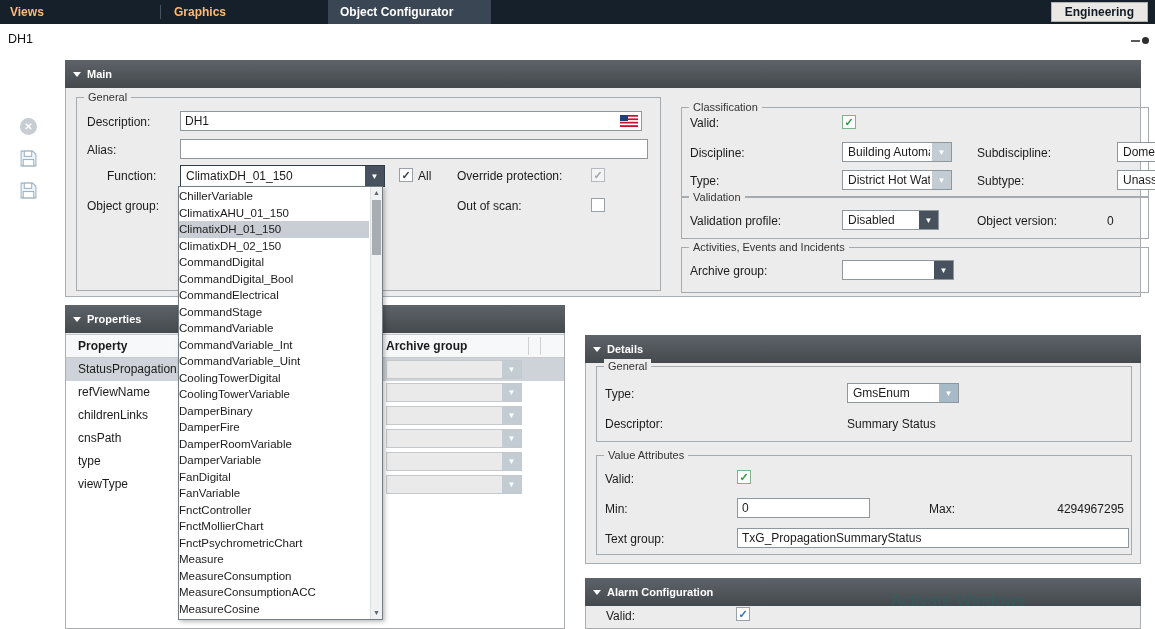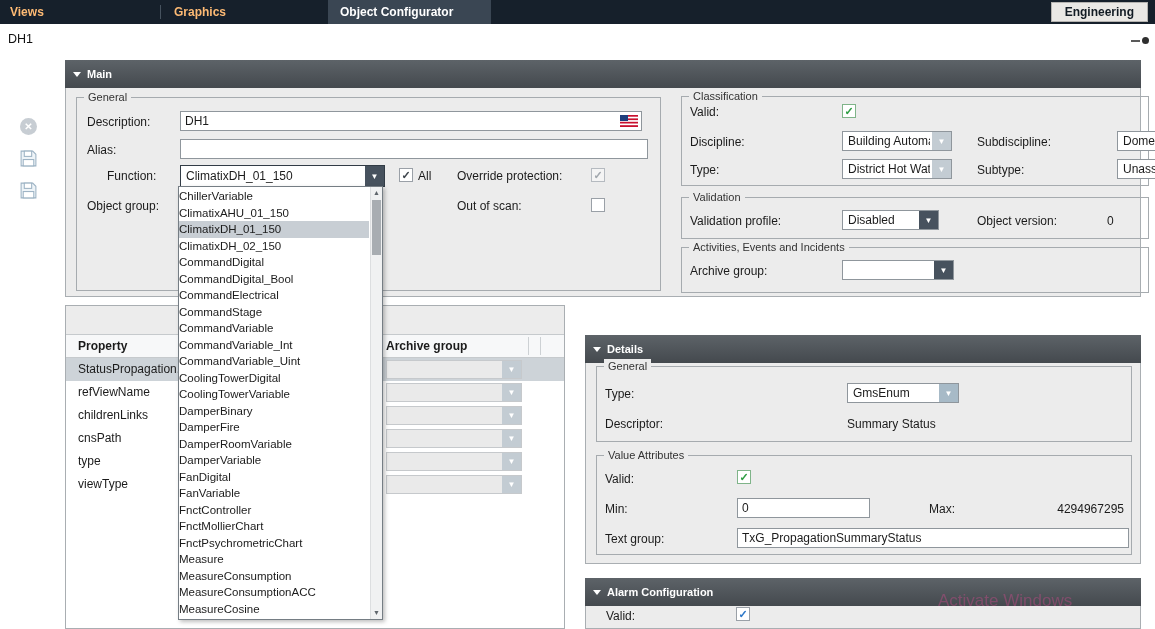--- a/index.html
+++ b/index.html
@@ -68,21 +68,21 @@
 
   
   .dropdown { position:absolute; left:178px; top:186px; width:205px; height:434px; background:#fff; border:1px solid #757d84; box-shadow:2px 2px 4px rgba(0,0,0,0.25); z-index:100; }
   .dd-items { position:absolute; left:0; top:1px; right:13px; }
   .dd-item { height:16.5px; line-height:16.5px; font-size:11.5px; white-space:nowrap; cursor:pointer; overflow:hidden; }
   .dd-item.selected { background:#c8ced4; }
   .dd-scroll { position:absolute; right:0; top:0; bottom:0; width:12px; background:#f0f1f2; border-left:1px solid #dcdee0; }
   .dd-thumb { position:absolute; left:1px; top:13px; width:9px; height:55px; background:#a8adb2; cursor:pointer; }
   .dd-arrow { position:absolute; left:0; width:11px; height:12px; color:#5f666c; font-size:7px; text-align:center; line-height:12px; cursor:pointer; }
 
-  .watermark { position:absolute; left:938px; top:591px; font-size:17px; color:#ec4899; opacity:0.33; z-index:200; white-space:nowrap; font-weight:300; }
+  .watermark { position:absolute; left:891px; top:591px; font-size:17px; color:#0f766e; opacity:0.33; z-index:200; white-space:nowrap; font-weight:300; }
 </style>
 </head>
 <body>
 
 <div id="app">
 
   <div class="topbar">
     <span class="tb-label" style="left:10px">Views</span>
     <span class="tb-sep" style="left:160px"></span>
     <span class="tb-label" style="left:174px">Graphics</span>
@@ -149,21 +149,21 @@
       <span class="cb dark checked" style="left:322px;top:70px;"></span>
       <span class="lbl" style="left:341px;top:71px;">All</span>
       <span class="lbl" style="left:380px;top:71px;">Override protection:</span>
       <span class="cb disabled checked" style="left:514px;top:70px;"></span>
 
       <span class="lbl" style="left:10px;top:101px;">Object group:</span>
       <span class="lbl" style="left:380px;top:101px;">Out of scan:</span>
       <span class="cb" style="left:514px;top:100px;"></span>
     </div>
 
-    <div class="group" style="left:615px;top:35px;width:468px;height:90px;padding-left:36px;">
+    <div class="group" style="left:615px;top:46px;width:468px;height:90px;padding-left:36px;">
       <span class="legend">Classification</span>
       <span class="lbl" style="left:8px;top:8px;">Valid:</span>
       <span class="cb green checked" style="left:160px;top:7px;"></span>
 
       <span class="lbl" style="left:8px;top:38px;">Discipline:</span>
       <div class="combo" style="left:160px;top:34px;width:110px;">
         <span class="ctext">Building Automation</span>
         <span class="arrow gray">▼</span>
       </div>
       <span class="lbl" style="left:295px;top:38px;">Subdiscipline:</span>
@@ -197,20 +197,24 @@
       <span class="legend">Activities, Events and Incidents</span>
       <span class="lbl" style="left:8px;top:16px;">Archive group:</span>
       <div class="combo" style="left:160px;top:12px;width:112px;">
         <span class="ctext"></span>
         <span class="arrow">▼</span>
       </div>
     </div>
   </div>
 
   <div class="panel" style="left:65px;top:305px;width:500px;height:324px;">
+    <div class="panel-header">
+      <span class="tri"></span>
+      <span>Properties</span>
+    </div>
     <div class="tbl-header">
       <span class="th" style="left:12px;">Property</span>
       <span class="col-div" style="left:112px;"></span>
       <span class="th" style="left:320px;">Archive group</span>
       <span class="col-div" style="left:462px;"></span>
       <span class="col-div" style="left:474px;"></span>
     </div>
     <div class="tbl-body">
       <div class="prow selected" style="top:0px;">
         <span class="pname">StatusPropagation.</span>

